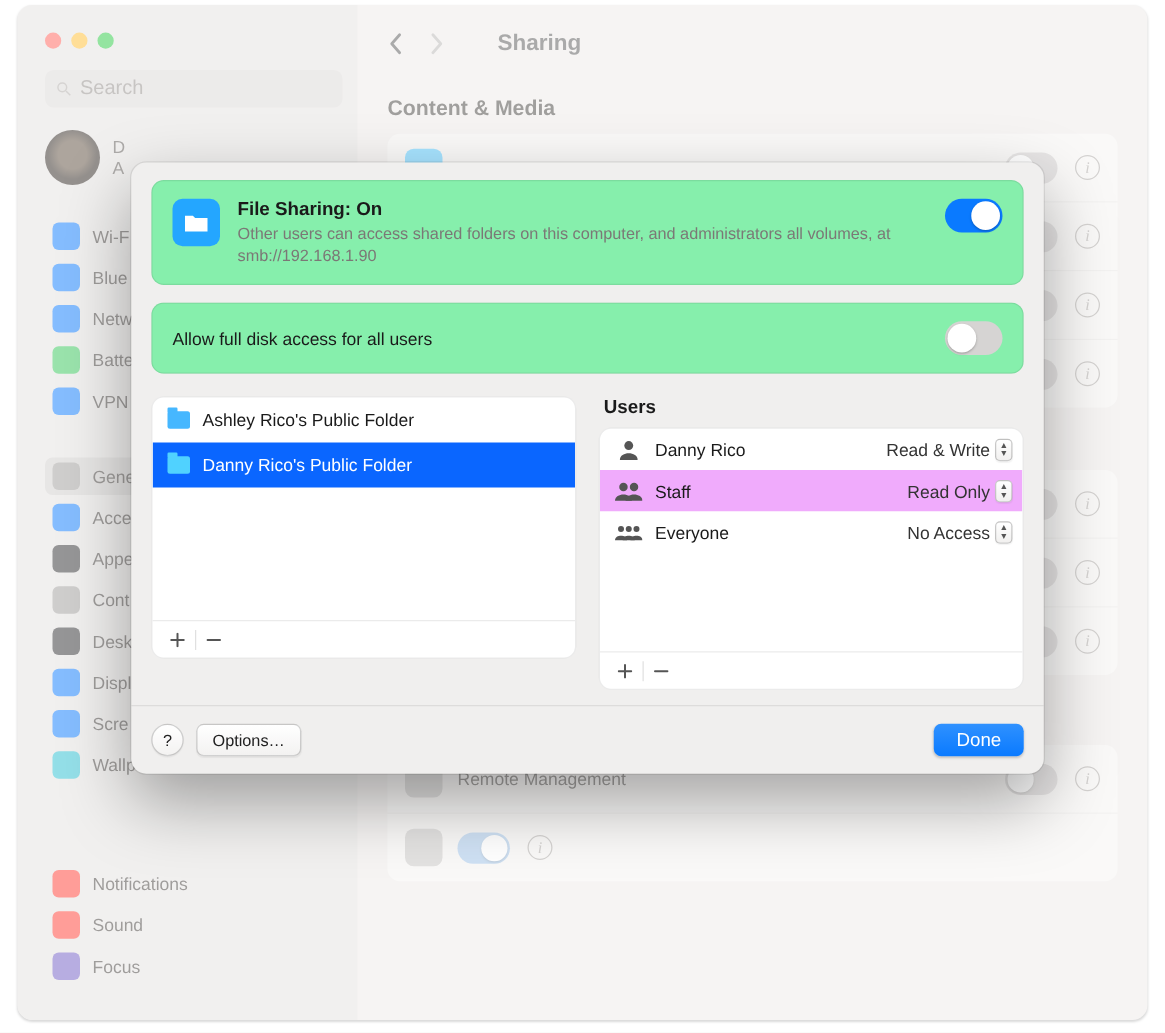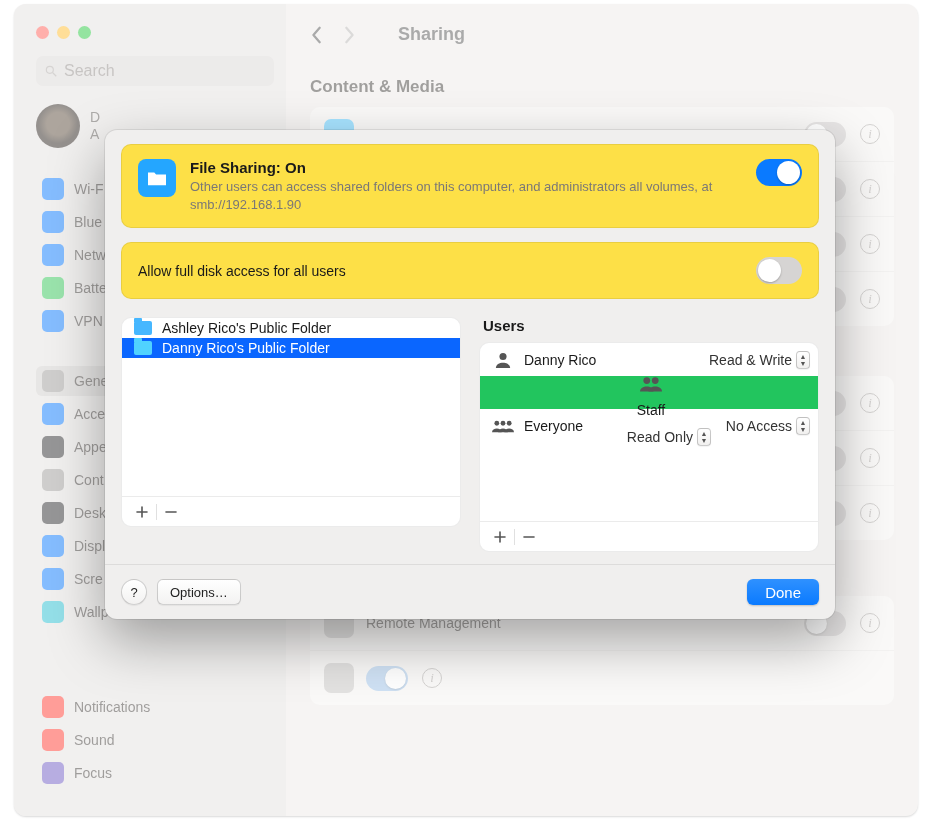--- a/index.html
+++ b/index.html
@@ -32,47 +32,47 @@
   .bg-toggle::after{content:"";position:absolute;width:21px;height:21px;background:#fff;border-radius:50%;top:2px;left:2px;box-shadow:0 1px 2px rgba(0,0,0,.2);}
   .bg-toggle.on{background:#9fc3e8;}
   .bg-toggle.on::after{left:auto;right:2px;}
   .bg-info{width:20px;height:20px;border:1.5px solid #aaa6a3;border-radius:50%;color:#aaa6a3;font:italic 13px/17px serif;text-align:center;margin-left:14px;}
   .sp40{height:40px;}
 
   .dim-overlay{position:absolute; inset:0; background:rgba(255,255,255,0.5);}
 
   
   .modal{position:absolute; left:105px; top:130px; width:730px; background:#f0efee; border-radius:12px; box-shadow:0 22px 55px rgba(0,0,0,.35), 0 0 0 1px rgba(0,0,0,.08); overflow:hidden;}
-  .card{background:#fde047; border:1px solid rgba(0,0,0,0.08); border-radius:10px; margin:14px 16px 0;}
+  .card{background:#86efac; border:1px solid rgba(0,0,0,0.08); border-radius:10px; margin:14px 16px 0;}
   .card-row{display:flex; align-items:flex-start; padding:14px 16px;}
   .fs-icon{width:38px;height:38px;border-radius:8px;background:#24a6ff;display:flex;align-items:center;justify-content:center;margin-right:14px;flex:none;}
   .fs-text{flex:1;}
   .fs-title{font-size:15px; font-weight:600; color:#1a1a1a;}
   .fs-sub{font-size:13px; color:#7b7876; margin-top:2px; line-height:1.35;}
   .toggle{width:46px;height:27px;border-radius:20px;position:relative;flex:none; cursor:pointer;}
   .toggle::after{content:"";position:absolute;width:23px;height:23px;background:#fff;border-radius:50%;top:2px;box-shadow:0 1px 2px rgba(0,0,0,.25);}
   .toggle.on{background:#0a7aff;} .toggle.on::after{right:2px;}
   .toggle.off{background:#d6d4d3;} .toggle.off::after{left:2px;}
 
   .card.second .card-row{align-items:center; padding:14px 16px;}
   .fda-label{flex:1; font-size:14px; color:#1a1a1a;}
 
   .twocol{display:flex; gap:18px; padding:18px 16px 6px;}
   .col{flex:1; display:flex; flex-direction:column;}
   .col-head{font-size:15px; font-weight:700; color:#1a1a1a; padding:0 4px 8px;}
   .list{background:#fff; border:1px solid rgba(0,0,0,0.08); border-radius:10px; height:210px; display:flex; flex-direction:column; overflow:hidden;}
   .list-body{flex:1; overflow:auto;}
-  .folder-item{display:flex; align-items:center; gap:10px; height:20px; padding:0 12px; font-size:14px; color:#1a1a1a; cursor:default;}
+  .folder-item{display:flex; align-items:center; gap:10px; height:36px; padding:0 12px; font-size:14px; color:#1a1a1a; cursor:default;}
   .folder-item.sel{background:#0a66ff; color:#fff;}
   .folder-ic{width:18px;height:14px;background:#46b7ff;border-radius:2px;position:relative;flex:none;}
   .folder-ic::before{content:"";position:absolute;top:-3px;left:0;width:8px;height:4px;background:#46b7ff;border-radius:1px 1px 0 0;}
   .folder-item.sel .folder-ic{filter:brightness(1.15);}
 
   .user-item{display:flex; align-items:center; gap:10px; height:33px; padding:0 8px 0 12px; font-size:14px; color:#1a1a1a;}
-  .user-item.alt{background:#22c55e;flex-direction:column;}
+  .user-item.alt{background:#f0abfc;}
   .user-ic{width:22px;display:flex;justify-content:center;color:#555;flex:none;}
   .user-name{flex:1;}
   .perm{display:flex;align-items:center;gap:4px;min-width:120px;justify-content:flex-end;color:#333;}
   .stepper{width:14px;height:18px;border:1px solid rgba(0,0,0,.2);border-radius:4px;background:linear-gradient(#fff,#f1f0ef);box-shadow:0 1px 1px rgba(0,0,0,.05);display:flex;flex-direction:column;align-items:center;justify-content:center;font-size:7px;color:#555;line-height:7px;cursor:pointer;}
 
   .list-footer{height:30px;border-top:1px solid rgba(0,0,0,0.08);display:flex;align-items:center;padding:0 6px;gap:0;}
   .pm-btn{width:28px;height:22px;display:flex;align-items:center;justify-content:center;color:#555;cursor:pointer;border-radius:4px;}
   .pm-sep{width:1px;height:16px;background:rgba(0,0,0,0.12);}
 
   .modal-footer{border-top:1px solid rgba(0,0,0,0.08); padding:14px 16px; display:flex; align-items:center; gap:10px; margin-top:6px;}

